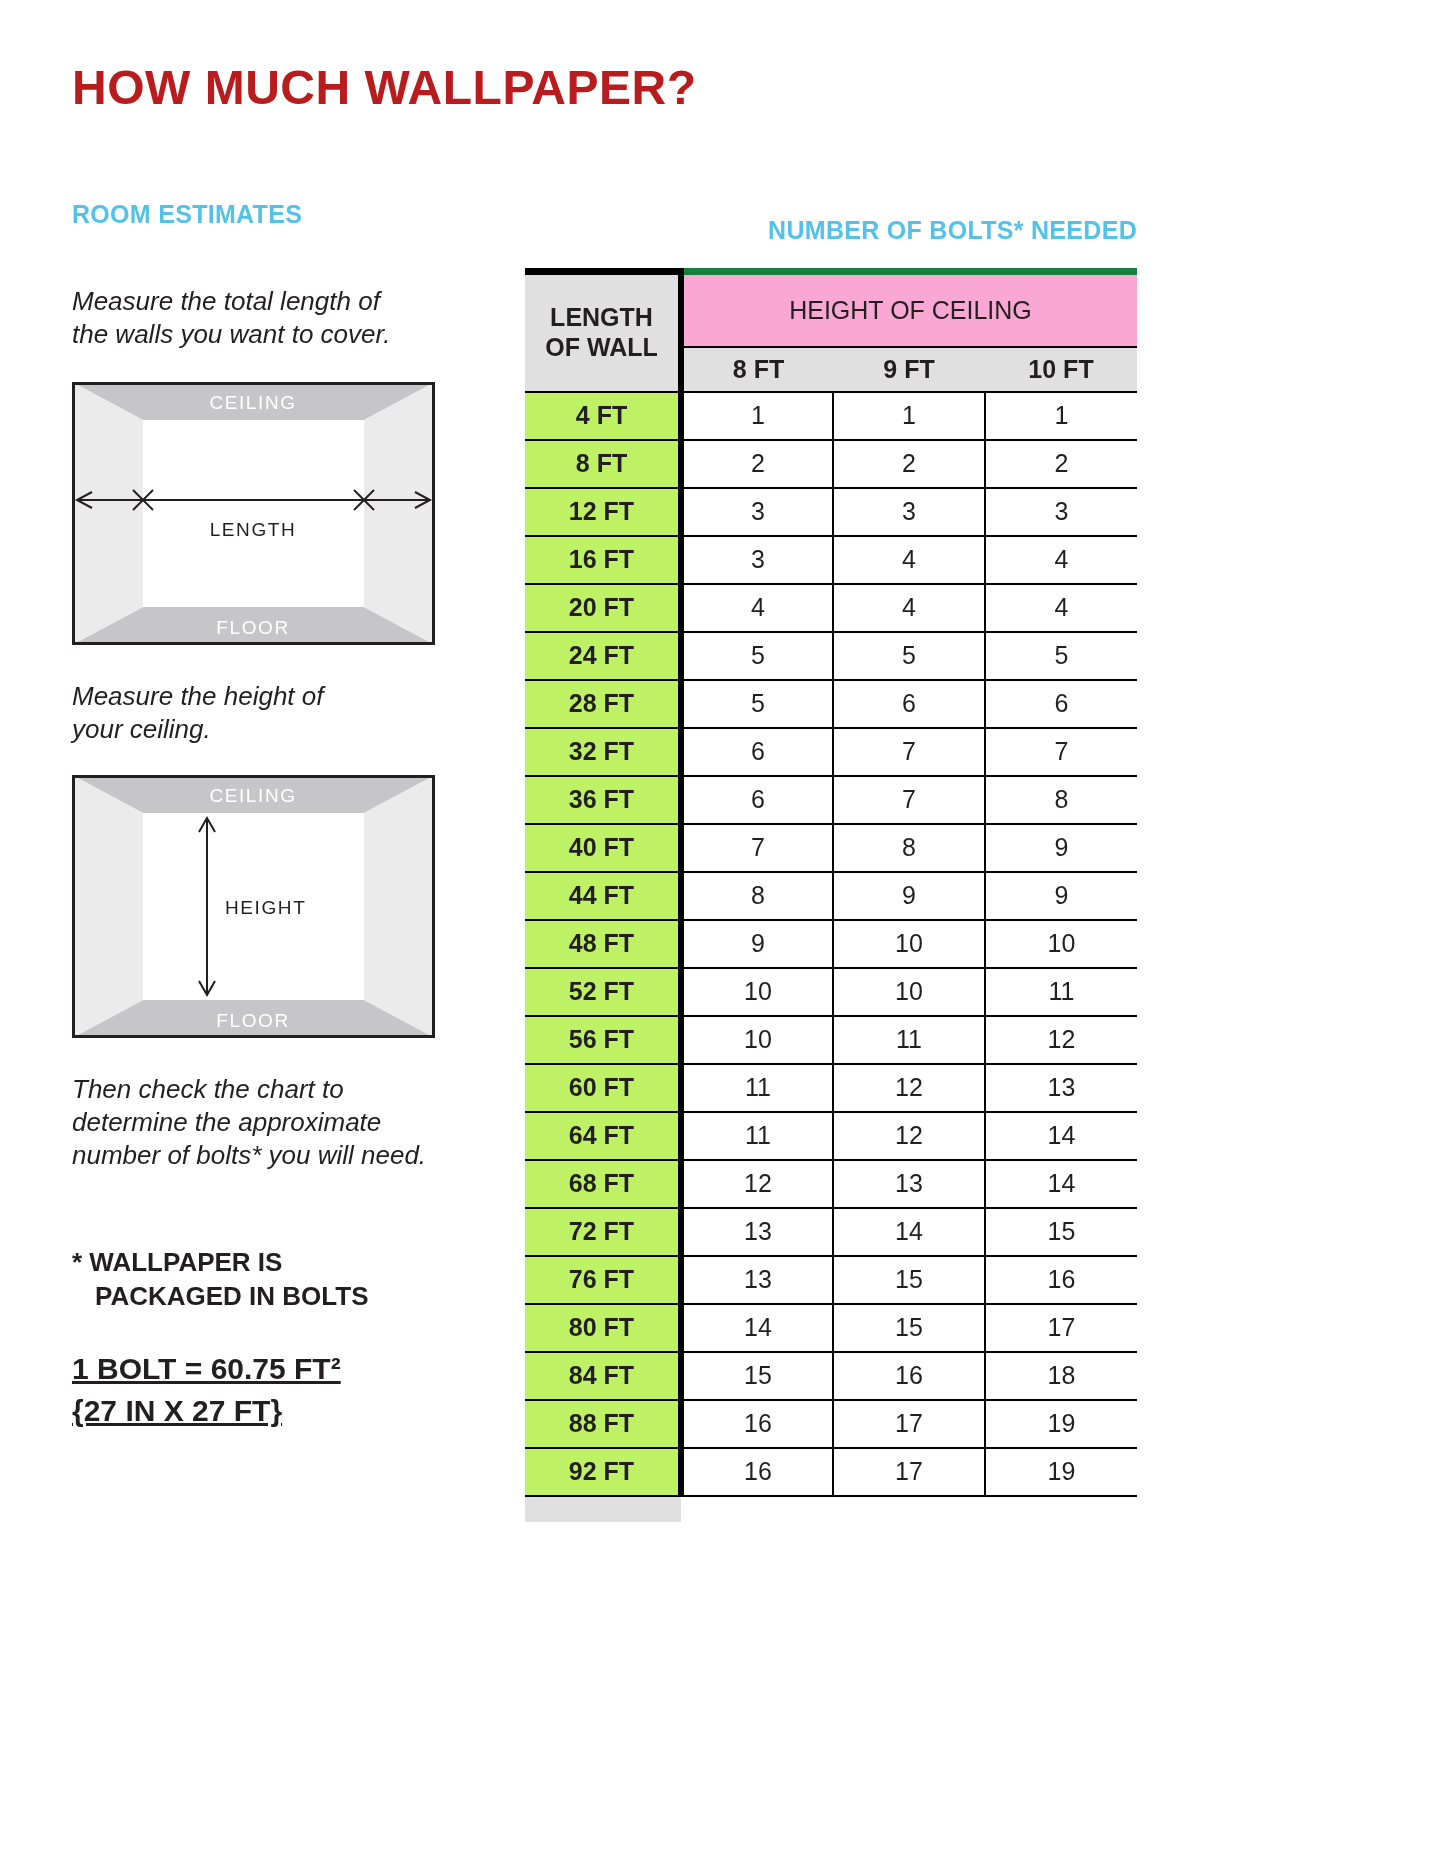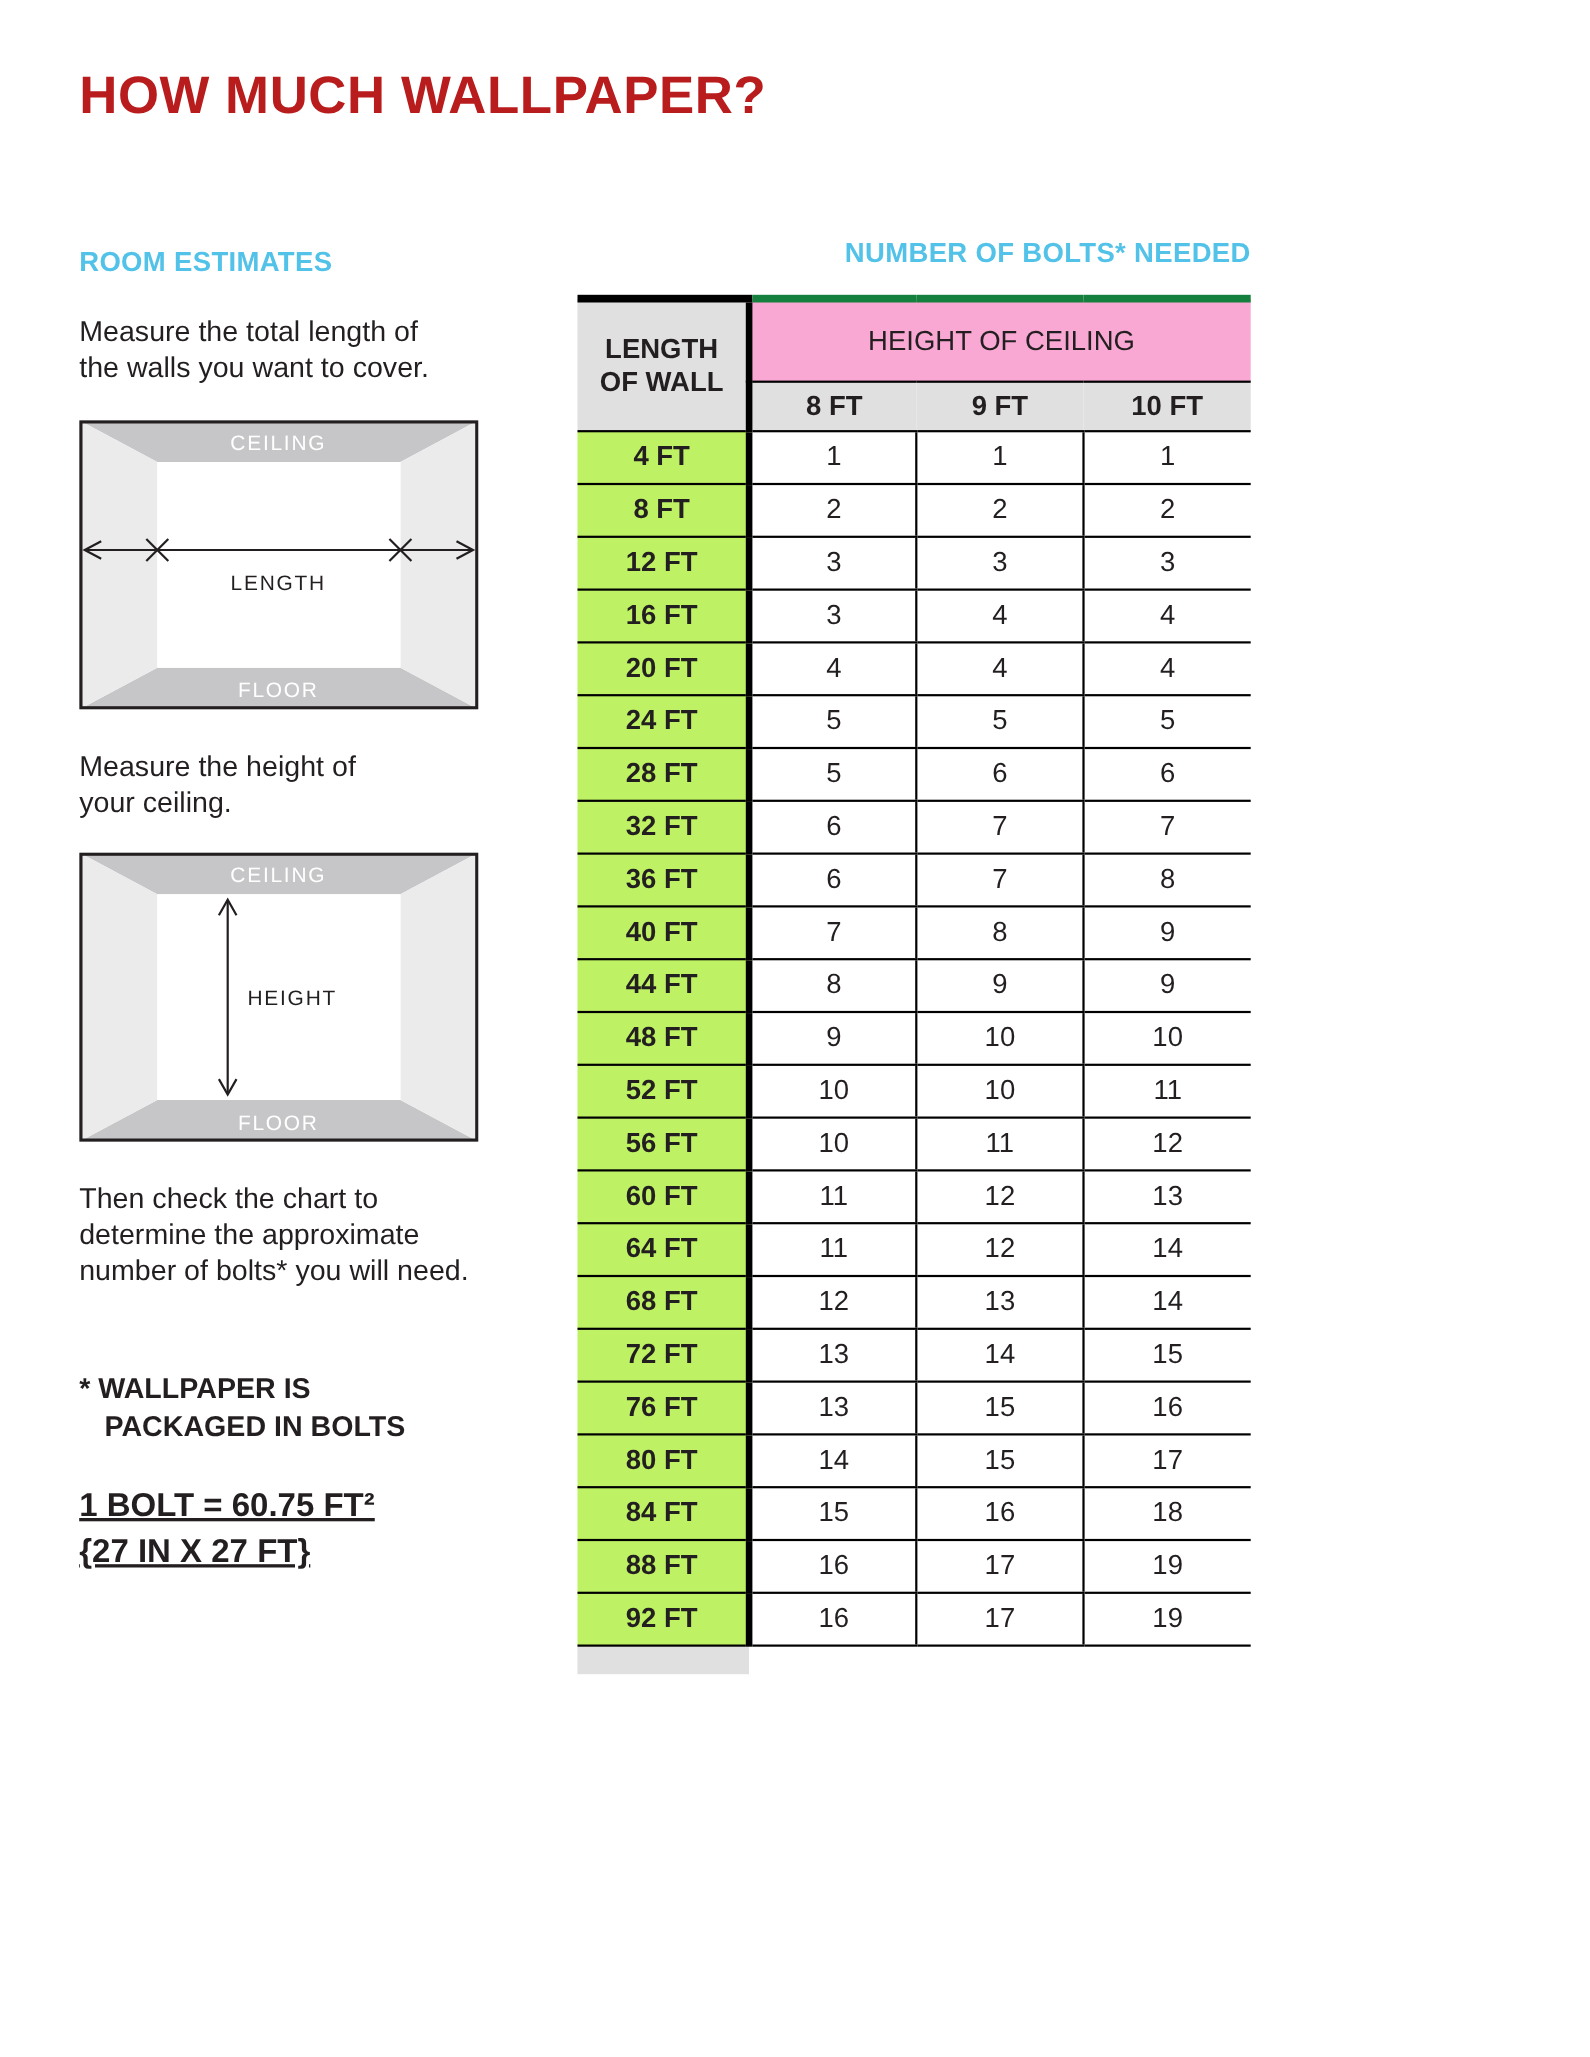--- a/index.html
+++ b/index.html
@@ -15,26 +15,26 @@
 
   .page-title {
     position:absolute; left:72px; top:60px;
     font-size:48px; font-weight:bold; color:#b91c1c;
     letter-spacing:0.5px;
   }
 
   .section-heading {
     font-size:25px; font-weight:bold; color:#52C2E8; letter-spacing:0.3px;
   }
-  .left-heading  { position:absolute; left:72px;  top:224px; }
+  .left-heading  { position:absolute; left:72px;  top:200px; }
   .right-heading { position:absolute; left:525px; top:216px; width:612px; text-align:right; }
 
   .para {
     position:absolute; left:72px; width:420px;
-    font-size:26px; line-height:1.27; white-space:pre-line;
+    font-size:26px; line-height:1.27; white-space:pre-line;font-style:italic;
   }
   #para1 { top:285px; }
   #para2 { top:680px; }
   #para3 { top:1073px; }
 
   .diagram { position:absolute; left:72px; width:363px; height:263px; display:block; }
   #diagram1 { top:382px; }
   #diagram2 { top:775px; }
 
   .svg-label-light {

